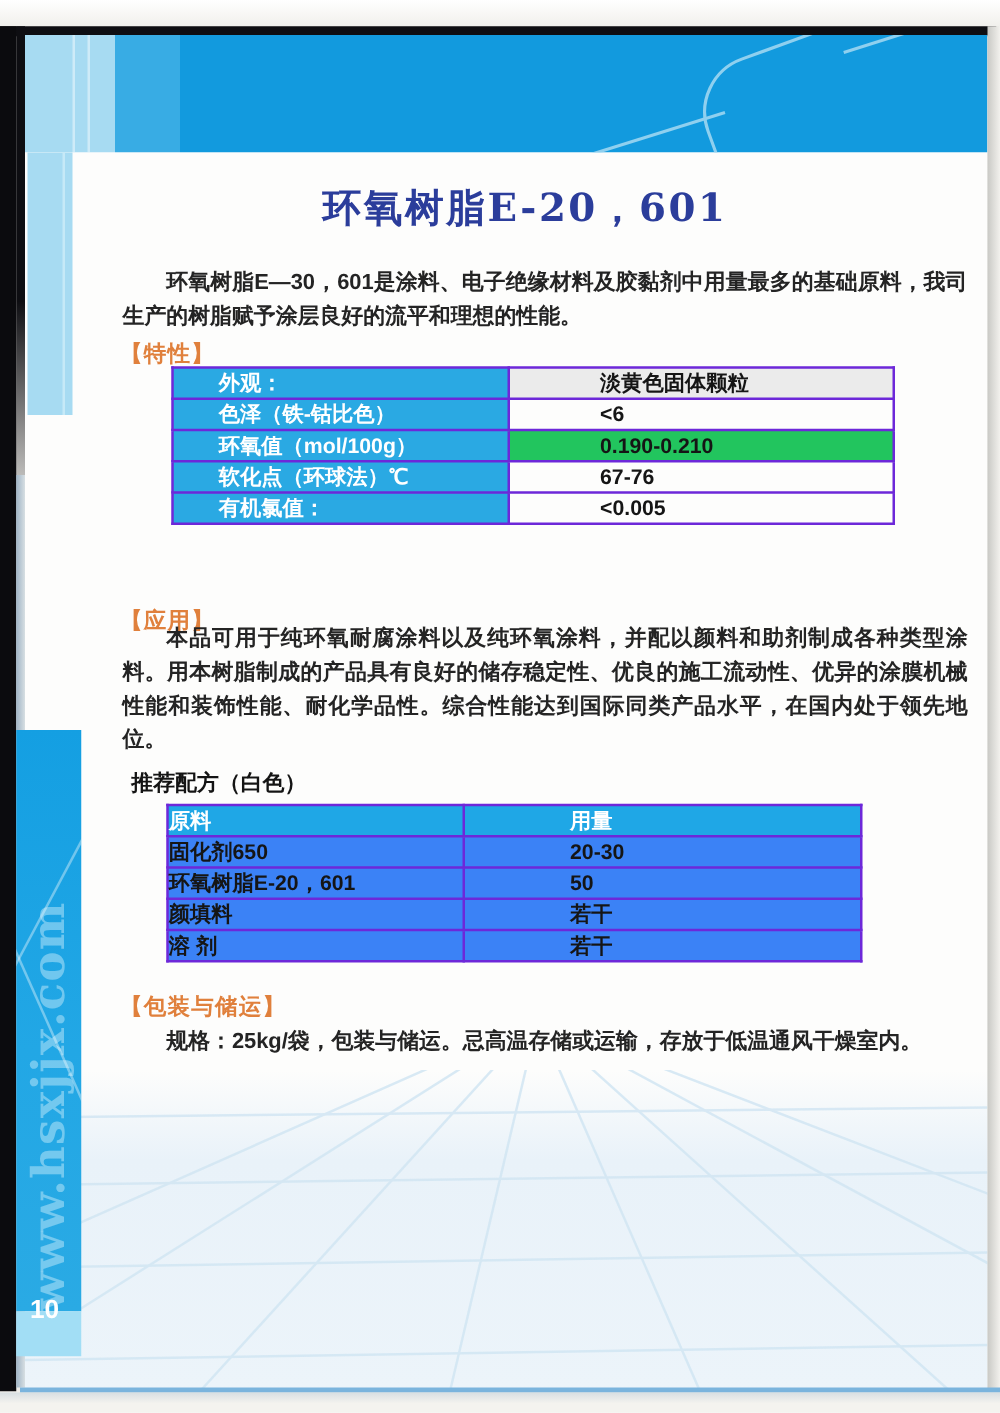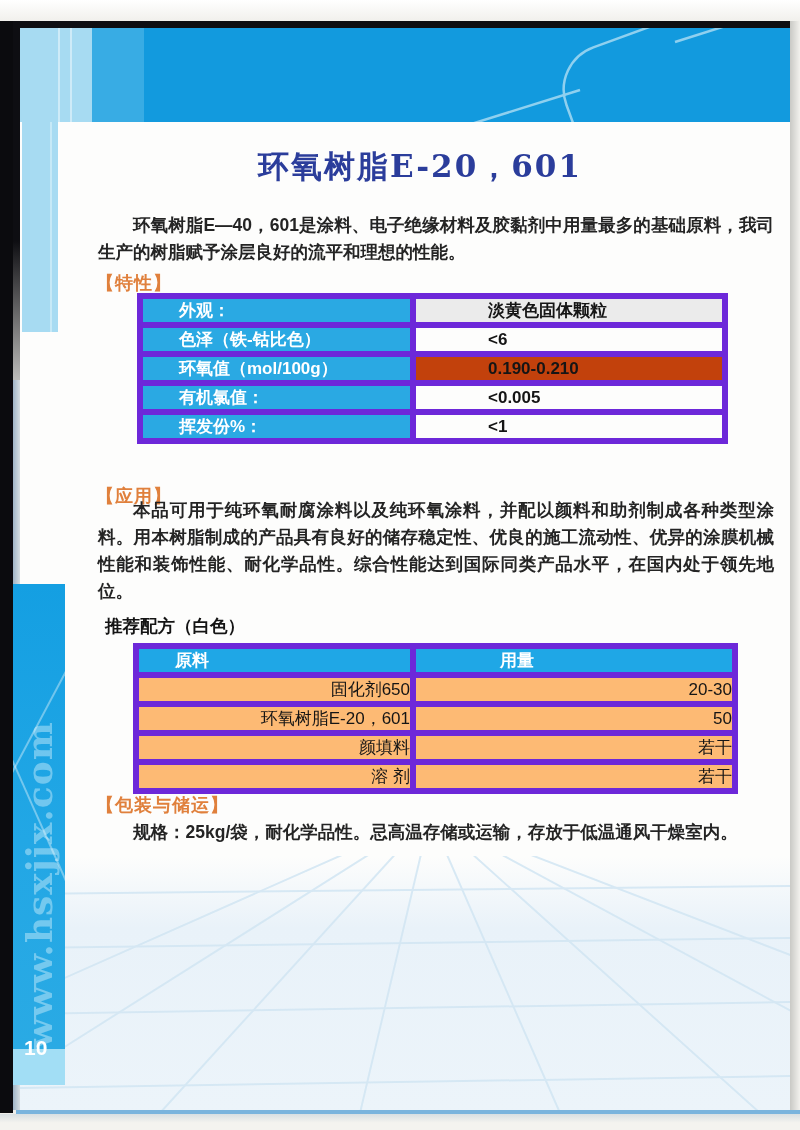--- a/index.html
+++ b/index.html
@@ -70,33 +70,33 @@
   .sec-properties{left:76px;top:243px;}
   .sec-application{left:76px;top:456px;}
   .sec-packaging{left:76px;top:765px;}
   .app-para{position:absolute;left:78px;top:469px;width:676px;text-indent:2em;}
   .formula-label{position:absolute;left:85px;top:586px;font-size:17.5px;font-weight:bold;color:#141414;}
   .pack-para{position:absolute;left:78px;top:791px;width:660px;text-indent:2em;}
 
   
   table{border-collapse:collapse;position:absolute;table-layout:fixed;}
   .tbl{border:2px solid #3d3d3d;}
-  .tbl td,.tbl th{border:6px solid #6d28d9;padding:0;vertical-align:middle;margin-top:13px;}
+  .tbl td,.tbl th{border:2px solid #6d28d9;padding:0;vertical-align:middle;margin-top:13px;}
   .props-table{left:117px;top:265px;width:465px;}
   .props-table td{height:22.3px;font-size:17px;}
   .props-table .lbl{width:231px;background:#2aa9e3;color:#ffffff;font-weight:bold;padding-left:36px;}
   .props-table .val{width:234px;color:#151515;padding-left:72px;font-weight:600;}
   .props-table tr:nth-child(1) .val{background:#ebebeb;}
-  .props-table tr:nth-child(3) .val{background:#c2410c;}
+  .props-table tr:nth-child(3) .val{background:#22c55e;}
   .props-table tr:nth-child(7) .val{background:#f1f1f1;}
   .formula-table{left:113px;top:615px;width:467px;}
   .formula-table th{height:23px;background:#1fa7e6;color:#ffffff;font-weight:bold;
     font-size:17px;text-align:left;}
-  .formula-table td{height:22.8px;font-size:17px;color:#151515;font-weight:400;background:#fdba74;text-align:right;}
-  .formula-table .c1{width:235px;padding-left:36px;}
+  .formula-table td{height:22.8px;font-size:17px;color:#151515;font-weight:700;background:#3b82f6;}
+  .formula-table .c1{width:235px;}
   .formula-table .c2{width:232px;padding-left:84px;}
 </style>
 </head>
 <body>
 
 <div class="scan-top"></div>
 <div class="top-black"></div>
 <div class="left-black"></div>
 <div class="left-black-taper"></div>
 <div class="page-edge-strip"></div>
@@ -135,46 +135,46 @@
         <line x1="0" y1="38" x2="770" y2="30"></line>
         <line x1="0" y1="92" x2="770" y2="82"></line>
         <line x1="0" y1="158" x2="770" y2="146"></line>
         <line x1="0" y1="232" x2="770" y2="220"></line>
       </g>
     </svg>
   </div>
 
   <div class="title">环氧树脂E-20，601</div>
 
-  <div class="body-text intro">环氧树脂E—40，601是涂料、电子绝缘材料及胶黏剂中用量最多的基础原料，我司生产的树脂赋予涂层良好的流平和理想的性能。</div>
+  <div class="body-text intro">环氧树脂E—30，601是涂料、电子绝缘材料及胶黏剂中用量最多的基础原料，我司生产的树脂赋予涂层良好的流平和理想的性能。</div>
 
   <div class="sec-head sec-properties">【特性】</div>
 
   <table class="tbl props-table">
     <tbody>
       <tr>
         <td class="lbl">外观：</td>
         <td class="val">淡黄色固体颗粒</td>
       </tr>
       <tr>
         <td class="lbl">色泽（铁-钴比色）</td>
         <td class="val">&lt;6</td>
       </tr>
       <tr>
         <td class="lbl">环氧值（mol/100g）</td>
         <td class="val">0.190-0.210</td>
       </tr>
       <tr>
+        <td class="lbl">软化点（环球法）℃</td>
+        <td class="val">67-76</td>
+      </tr>
+      <tr>
         <td class="lbl">有机氯值：</td>
         <td class="val">&lt;0.005</td>
       </tr>
-      <tr>
-        <td class="lbl">挥发份%：</td>
-        <td class="val">&lt;1</td>
-      </tr>
     </tbody>
   </table>
 
   <div class="sec-head sec-application">【应用】</div>
   <div class="body-text app-para">本品可用于纯环氧耐腐涂料以及纯环氧涂料，并配以颜料和助剂制成各种类型涂料。用本树脂制成的产品具有良好的储存稳定性、优良的施工流动性、优异的涂膜机械性能和装饰性能、耐化学品性。综合性能达到国际同类产品水平，在国内处于领先地位。</div>
 
   <div class="formula-label">推荐配方（白色）</div>
 
   <table class="tbl formula-table">
     <thead>
@@ -197,21 +197,21 @@
         <td class="c2">若干</td>
       </tr>
       <tr>
         <td class="c1">溶 剂</td>
         <td class="c2">若干</td>
       </tr>
     </tbody>
   </table>
 
   <div class="sec-head sec-packaging">【包装与储运】</div>
-  <div class="body-text pack-para">规格：25kg/袋，耐化学品性。忌高温存储或运输，存放于低温通风干燥室内。</div>
+  <div class="body-text pack-para">规格：25kg/袋，包装与储运。忌高温存储或运输，存放于低温通风干燥室内。</div>
 </div>
 
 <div class="sidebar">
   <div class="diag d1"></div>
   <div class="diag d2"></div>
   <div class="wm-text">www.hsxjjx.com</div>
 </div>
 <div class="sidebar-cap"></div>
 <div class="page-number">10</div>
 

